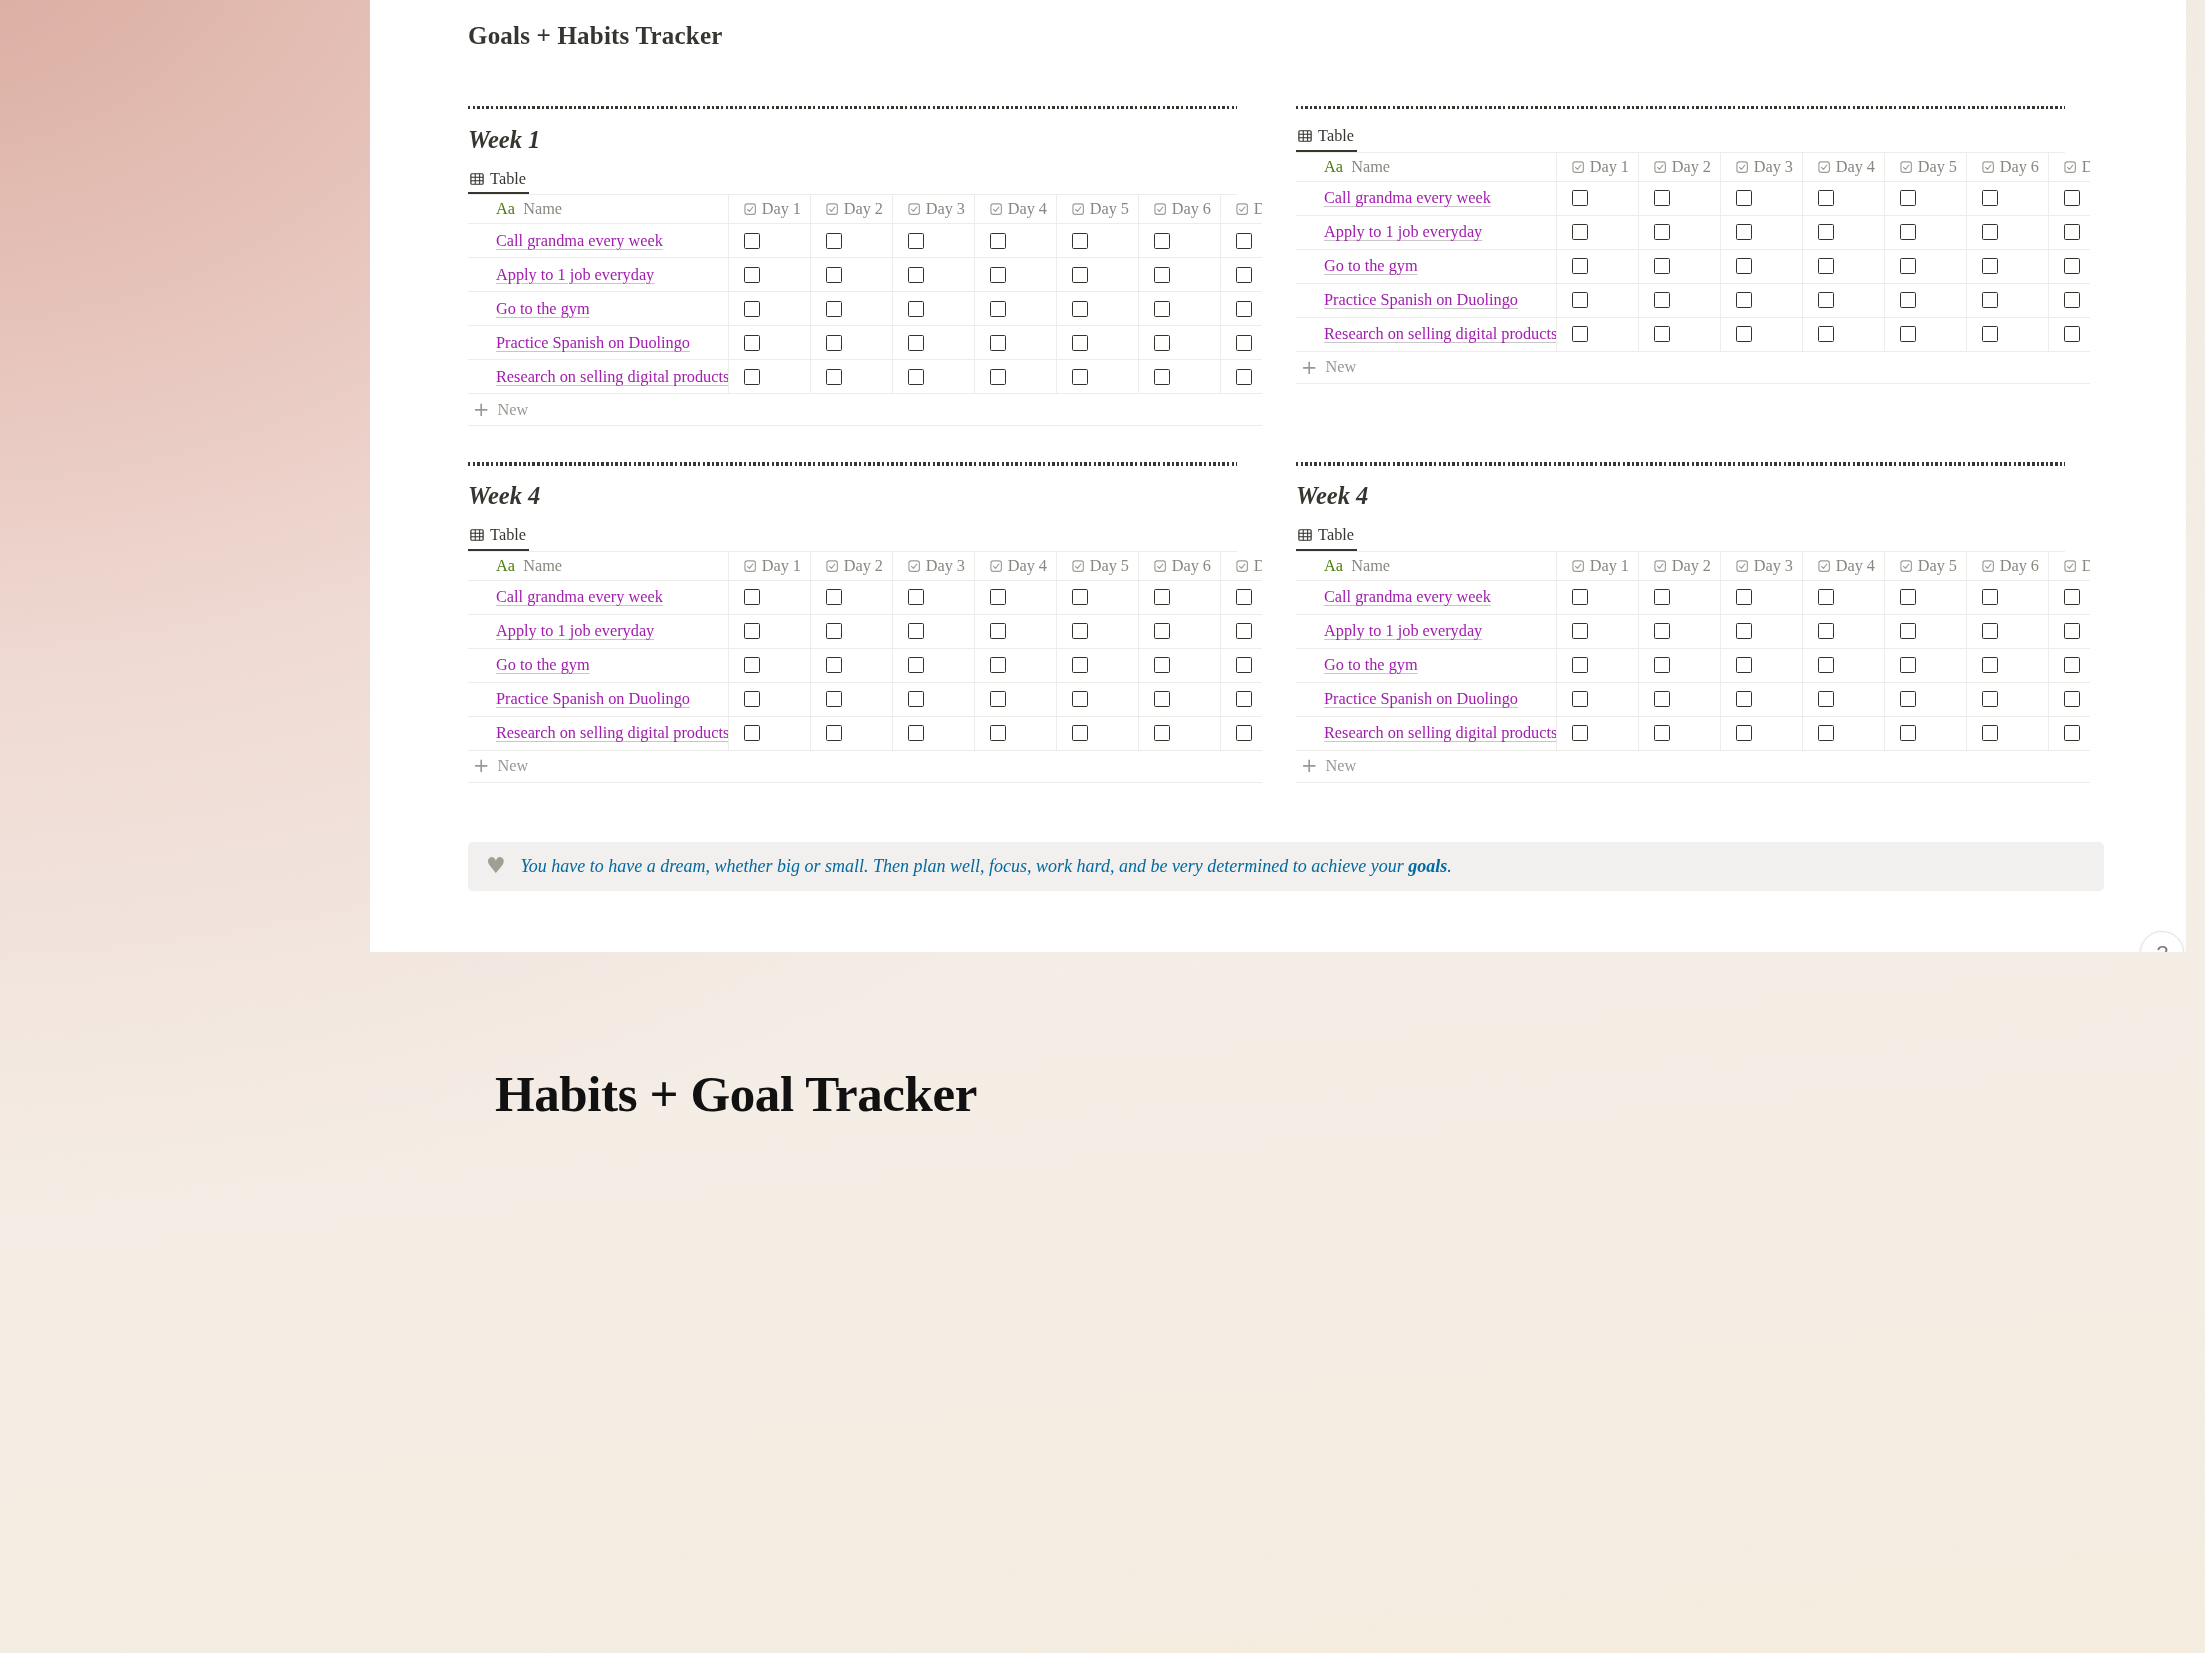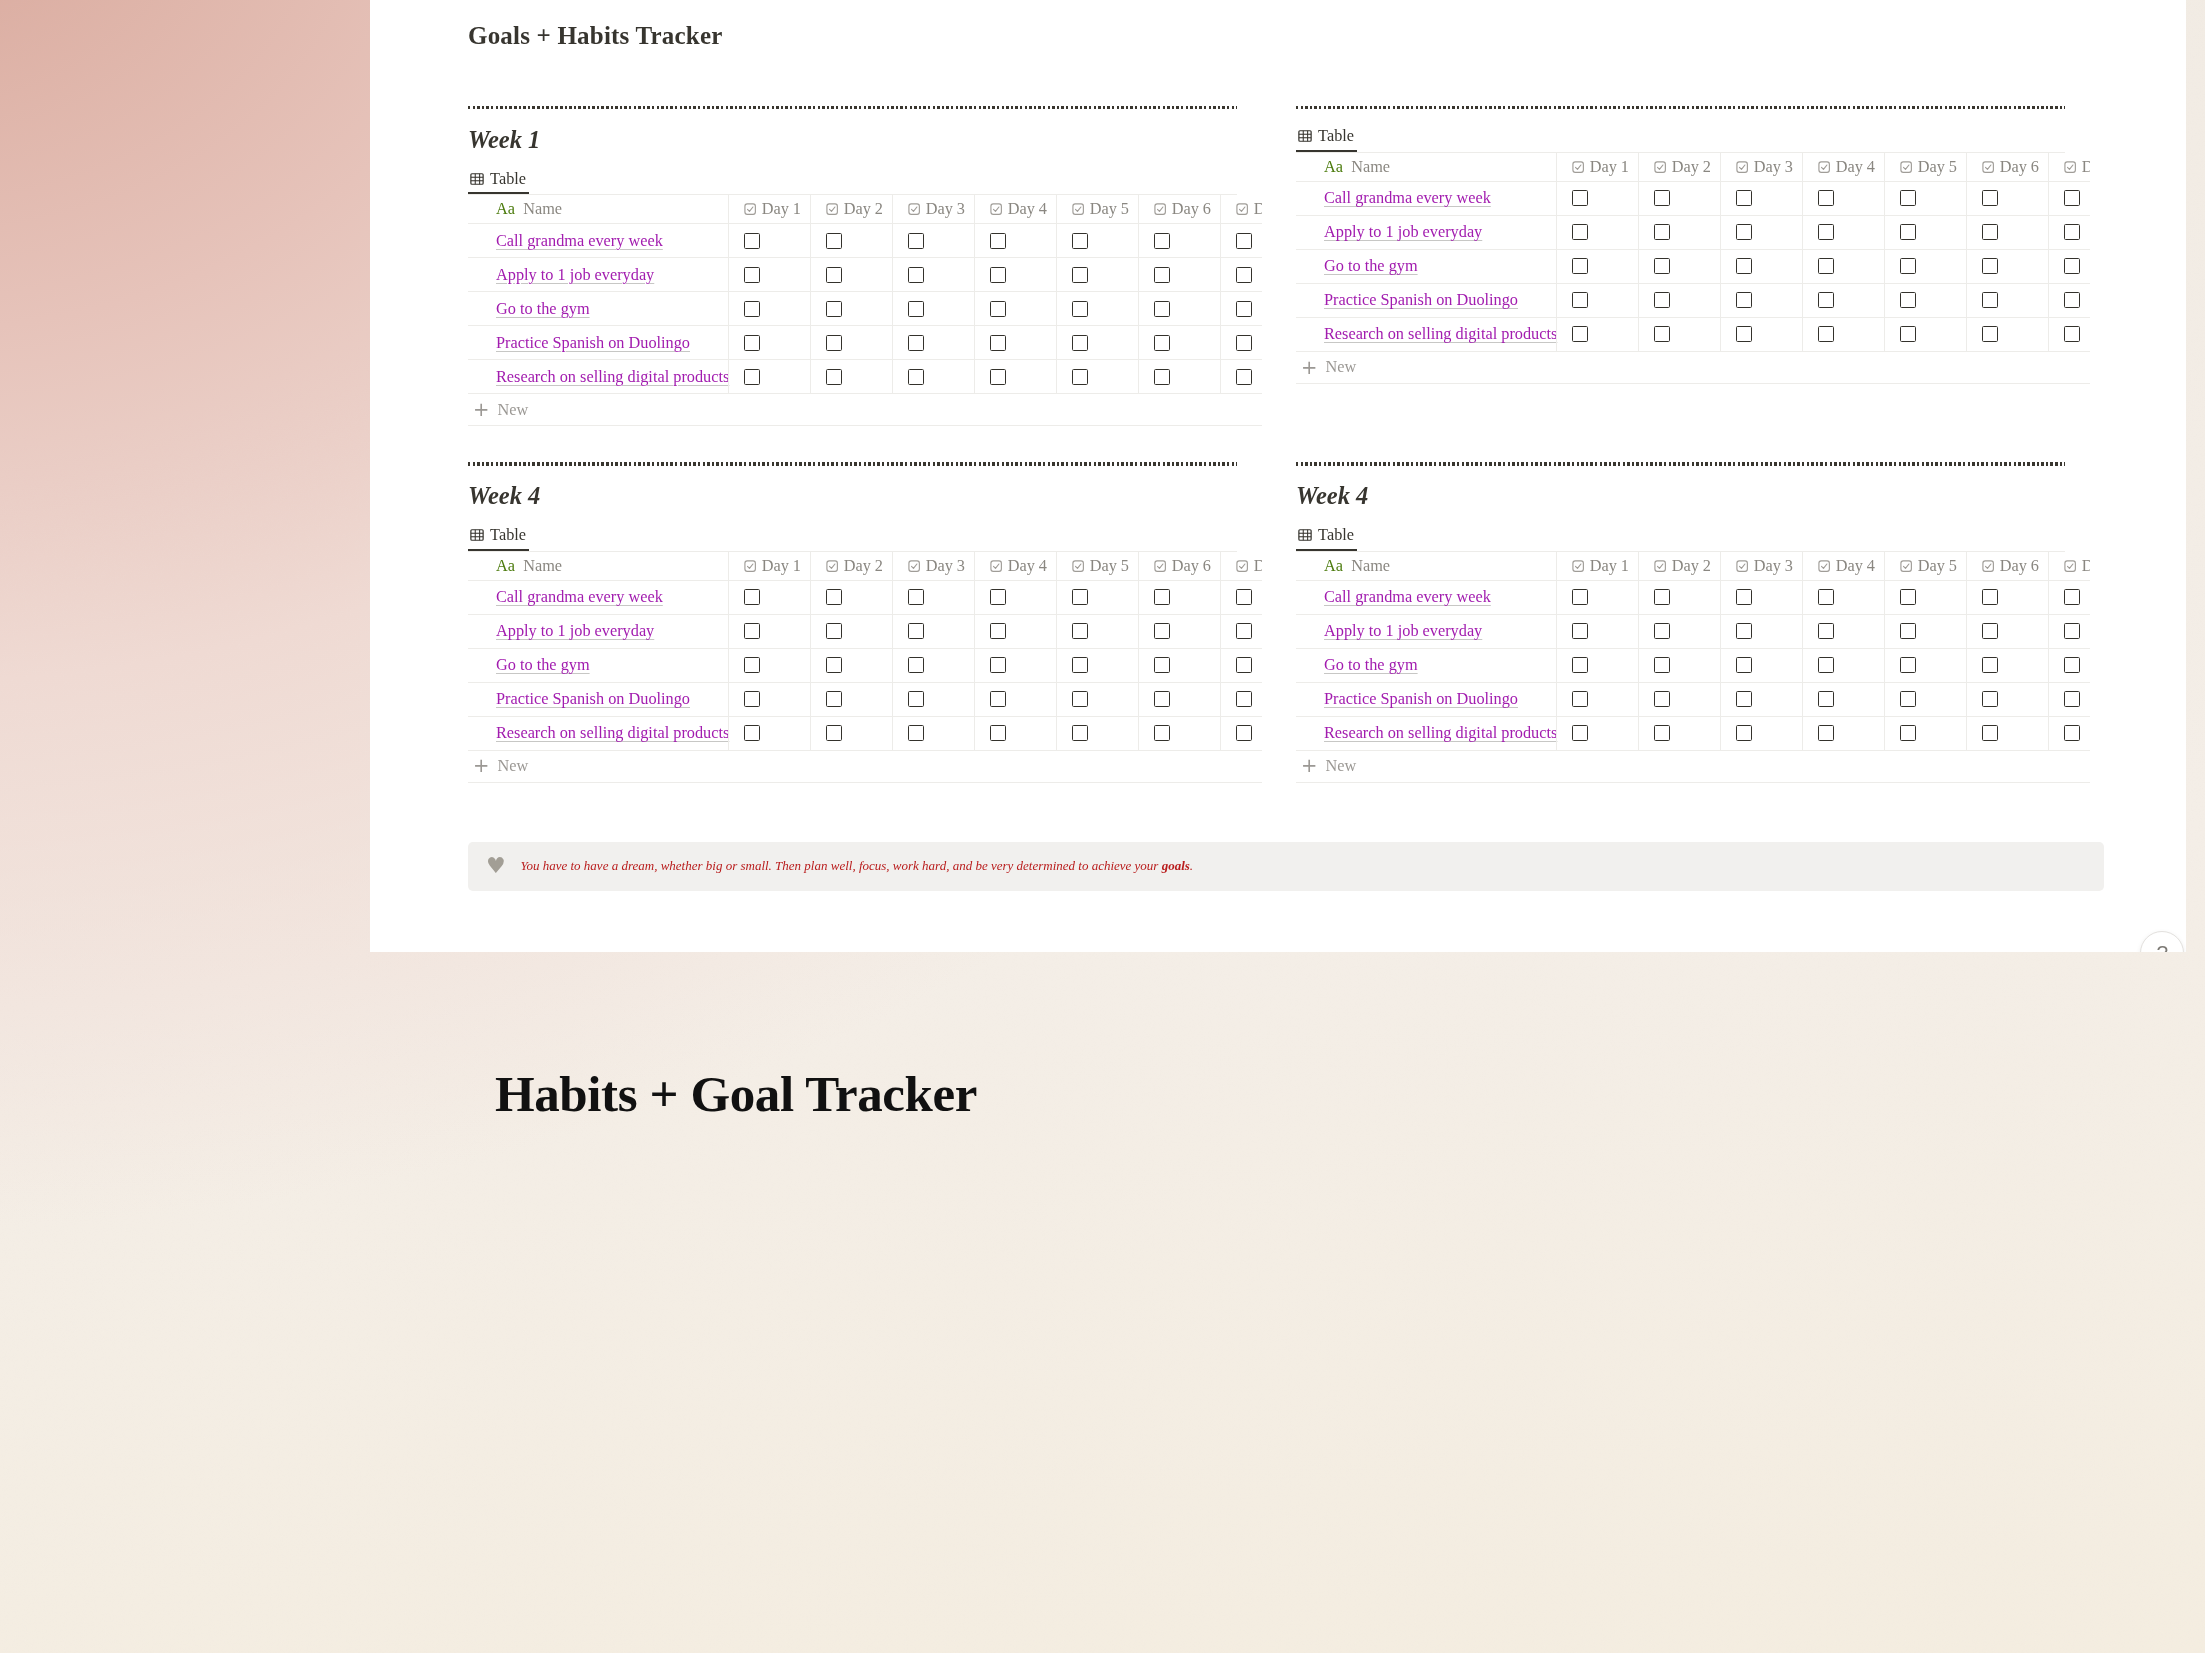--- a/index.html
+++ b/index.html
@@ -35,21 +35,21 @@
   .habit-name{font-size:16.3px;color:#a21caf;white-space:nowrap;
     text-decoration:underline;text-decoration-color:rgba(55,53,47,.28);text-underline-offset:3.3px;text-decoration-thickness:0.8px;}
   .checkbox{width:14px;height:14px;border:1.6px solid #34322c;border-radius:1.6px;background:#fff;display:inline-block;cursor:pointer;}
   .t-new{display:flex;align-items:center;gap:8.2px;height:31px;color:#9b9894;font-size:16.3px;
     border-bottom:0.8px solid #edece9;padding-left:4.9px;cursor:pointer;}
   .plus{font-size:19.6px;line-height:1;color:#9b9894;font-family:"DejaVu Sans",sans-serif;}
   
   .quote{margin-top:59px;width:1636px;height:49px;box-sizing:border-box;background:#f1f0ee;border-radius:4.9px;
     display:flex;align-items:center;gap:14.7px;padding:0 18px;}
   .heart{color:#a29e95;font-size:22px;line-height:1;font-family:"DejaVu Sans",sans-serif;}
-  .quote p{margin:0;font-size:13px;font-style:italic;color:#b91c1c;white-space:nowrap;}
+  .quote p{margin:0;font-size:18px;font-style:italic;color:#0369a1;white-space:nowrap;}
   .quote strong{font-weight:700;}
   
   .help{position:absolute;top:931px;right:1.6px;width:42px;height:42px;border-radius:50%;background:#fff;
     border:0.8px solid #e3e1de;box-shadow:0 1.6px 4.9px rgba(0,0,0,.08);display:flex;align-items:center;justify-content:center;
     font-size:21px;color:#7d7a75;font-family:"Liberation Sans",sans-serif;cursor:pointer;}
   
   .hero{position:absolute;left:495px;top:1065px;z-index:2;}
   .hero-title{font-size:51px;font-weight:700;letter-spacing:-0.4px;line-height:59px;color:#111111;}
   .hero-subtitle{margin-top:26px;font-size:40px;font-style:italic;line-height:67px;color:#161616;}
 </style>

